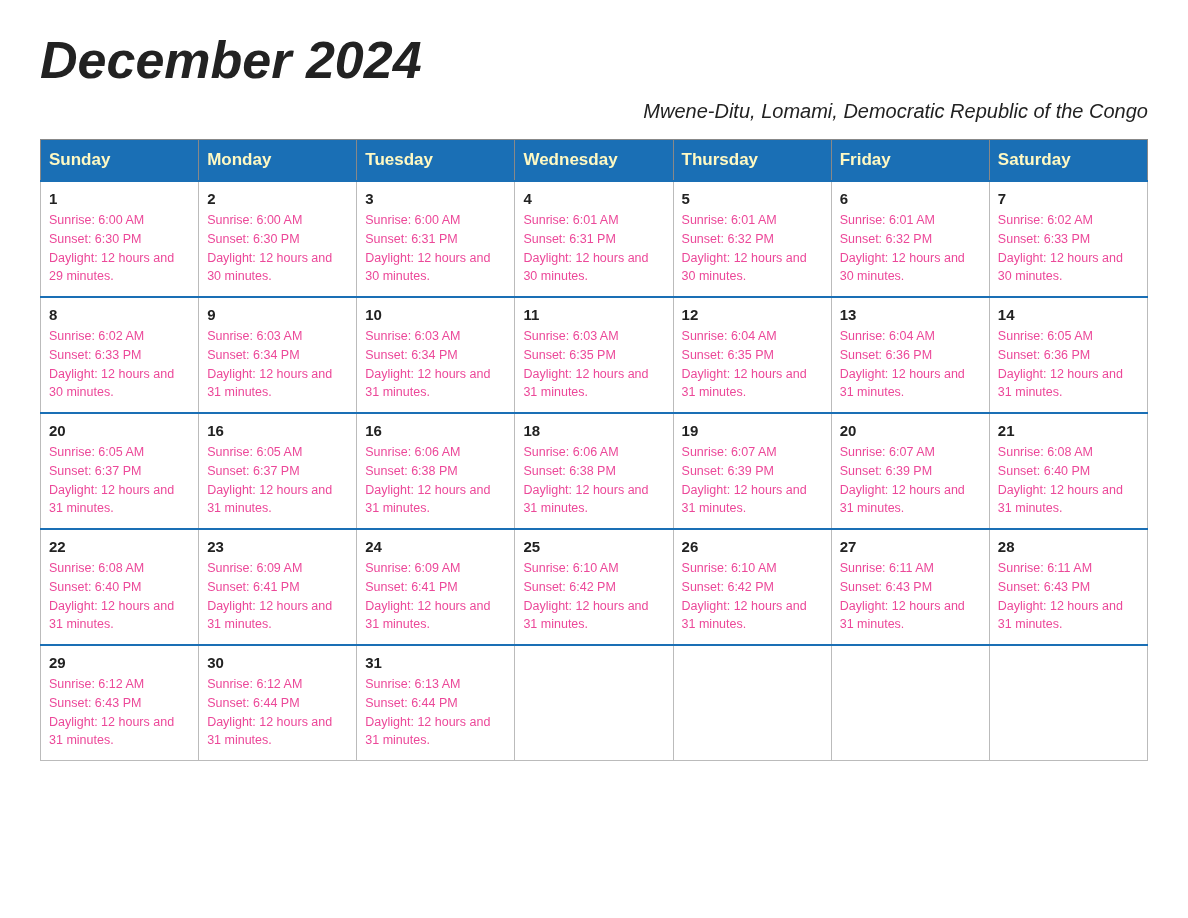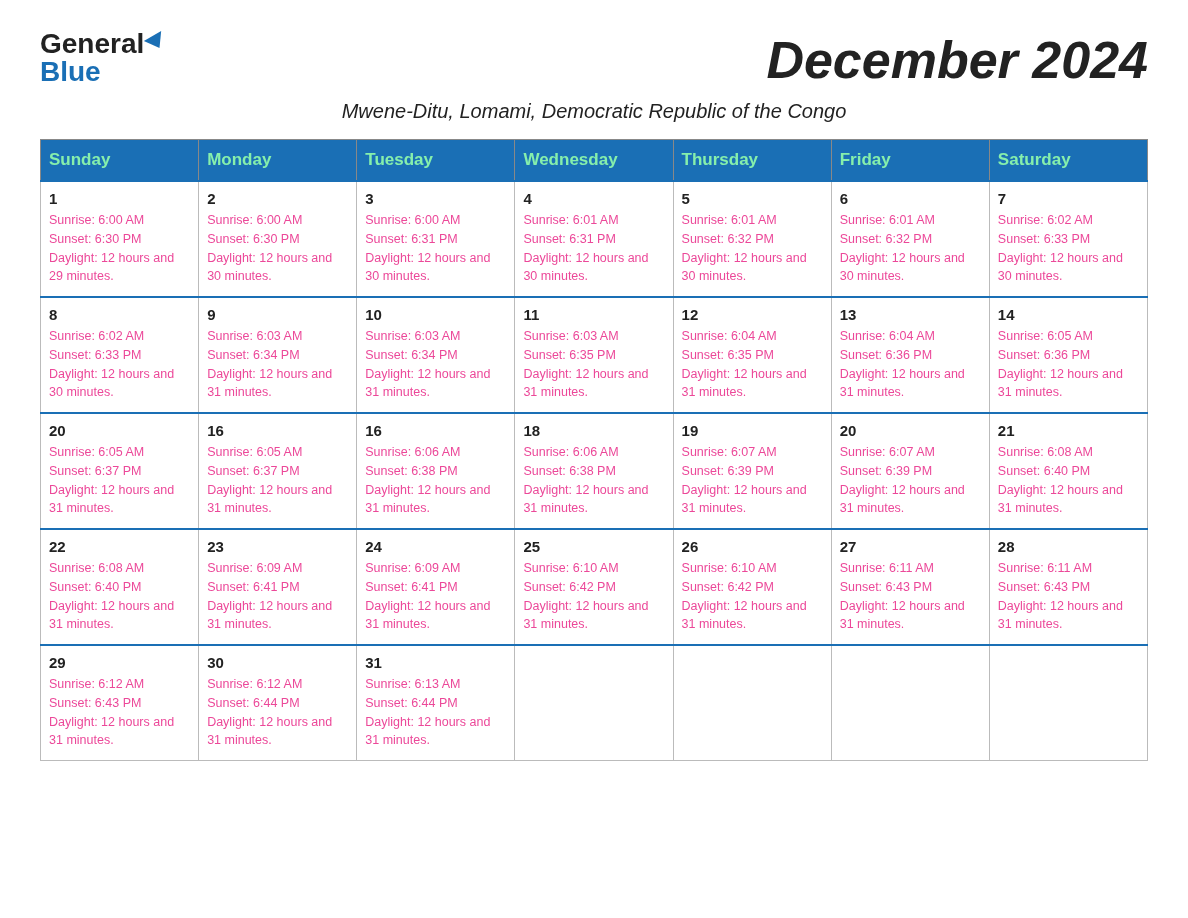--- a/index.html
+++ b/index.html
@@ -46,34 +46,34 @@
       top: -4px;
     }
     .month-title {
       font-size: 52px;
       font-weight: bold;
       color: #222;
       text-align: right;
       font-style: italic;
     }
     .subtitle {
-      text-align: center;
+      text-align: right;
       font-size: 20px;
       color: #222;
       margin-bottom: 16px;
       font-style: italic;
     }
     .calendar {
       width: 100%;
       border-collapse: collapse;
       border: 1px solid #aaa;
     }
     .calendar th {
       background-color: #1a6fb5;
-      color: #86efac;
+      color: #fef9c3;
       font-size: 17px;
       font-weight: bold;
       padding: 10px 8px;
       text-align: left;
       border: 1px solid #888;
     }
     .calendar td {
       vertical-align: top;
       padding: 8px 8px 10px 8px;
       border: 1px solid #bbb;
@@ -97,24 +97,20 @@
       border-top: 2px solid #1a6fb5;
     }
     .empty-cell {
       background: #fff;
     }
   </style>
 </head>
 <body>
 
 <div class="header-row">
-  <div class="logo">
-    <span class="logo-general">General<span class="logo-arrow"></span></span>
-    <span class="logo-blue">Blue</span>
-  </div>
   <div class="month-title">December 2024</div>
 </div>
 
 <div class="subtitle">Mwene-Ditu, Lomami, Democratic Republic of the Congo</div>
 
 <table class="calendar">
   <thead>
     <tr>
       <th>Sunday</th>
       <th>Monday</th>

